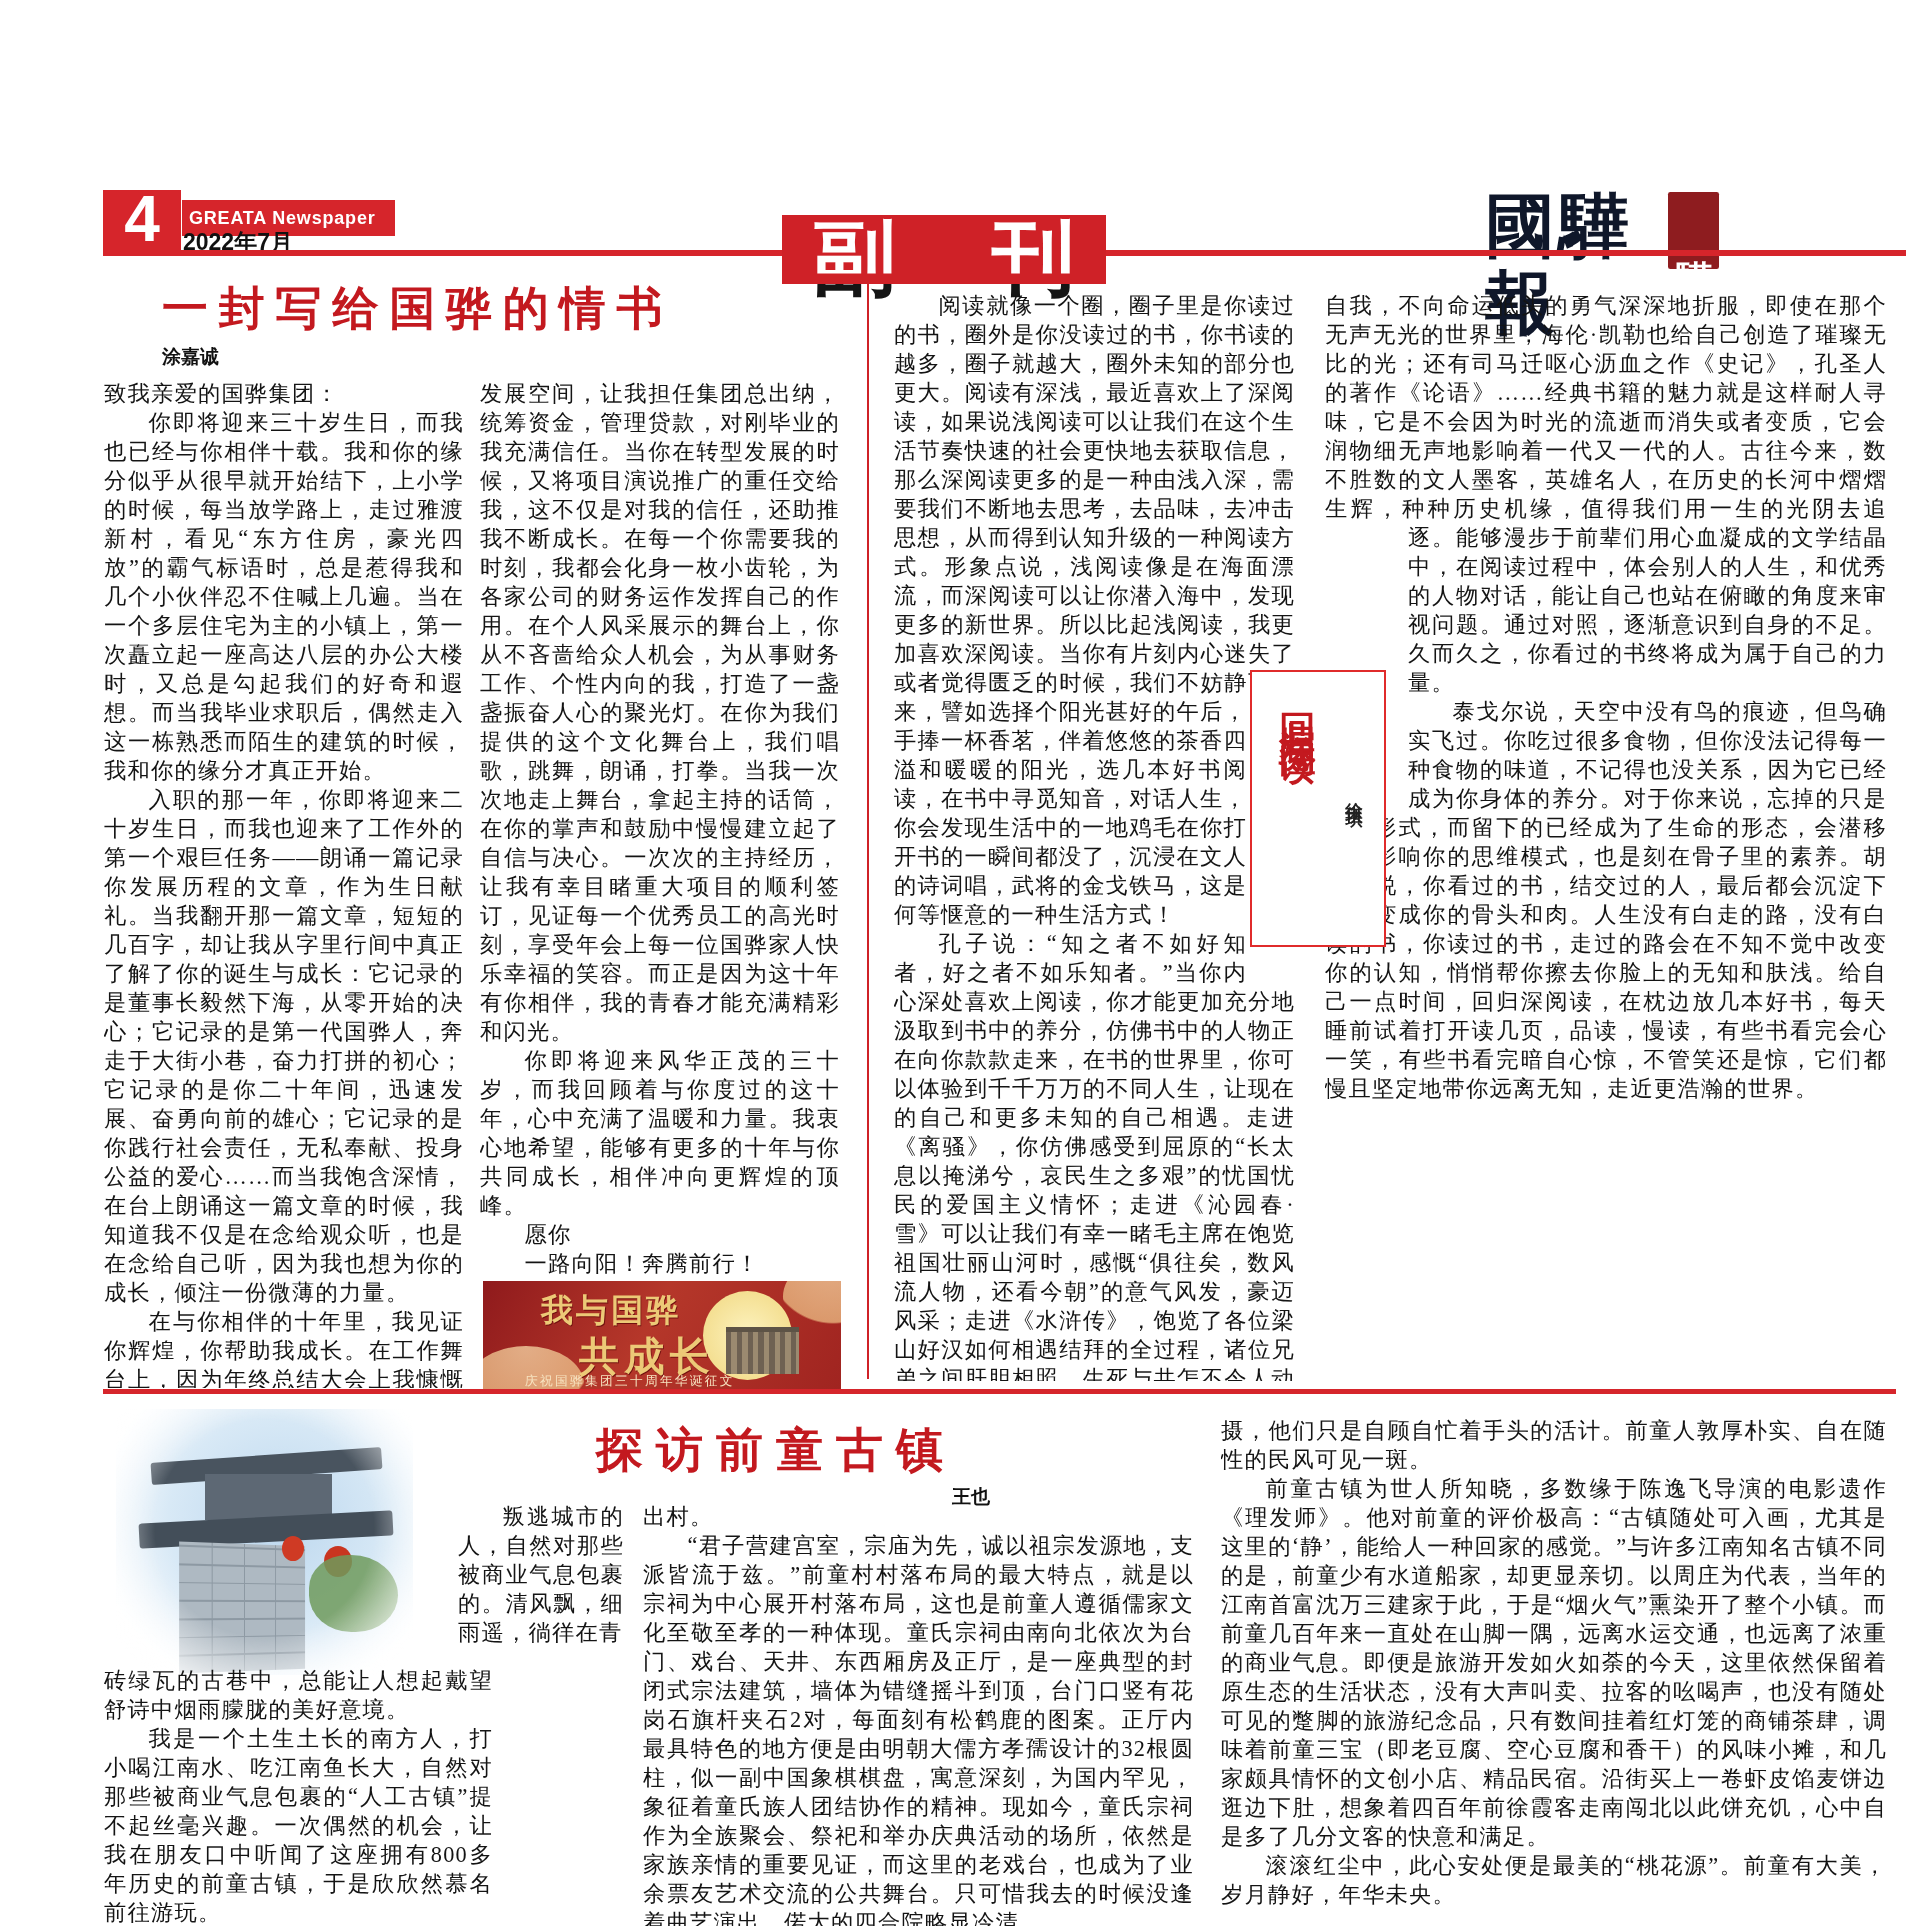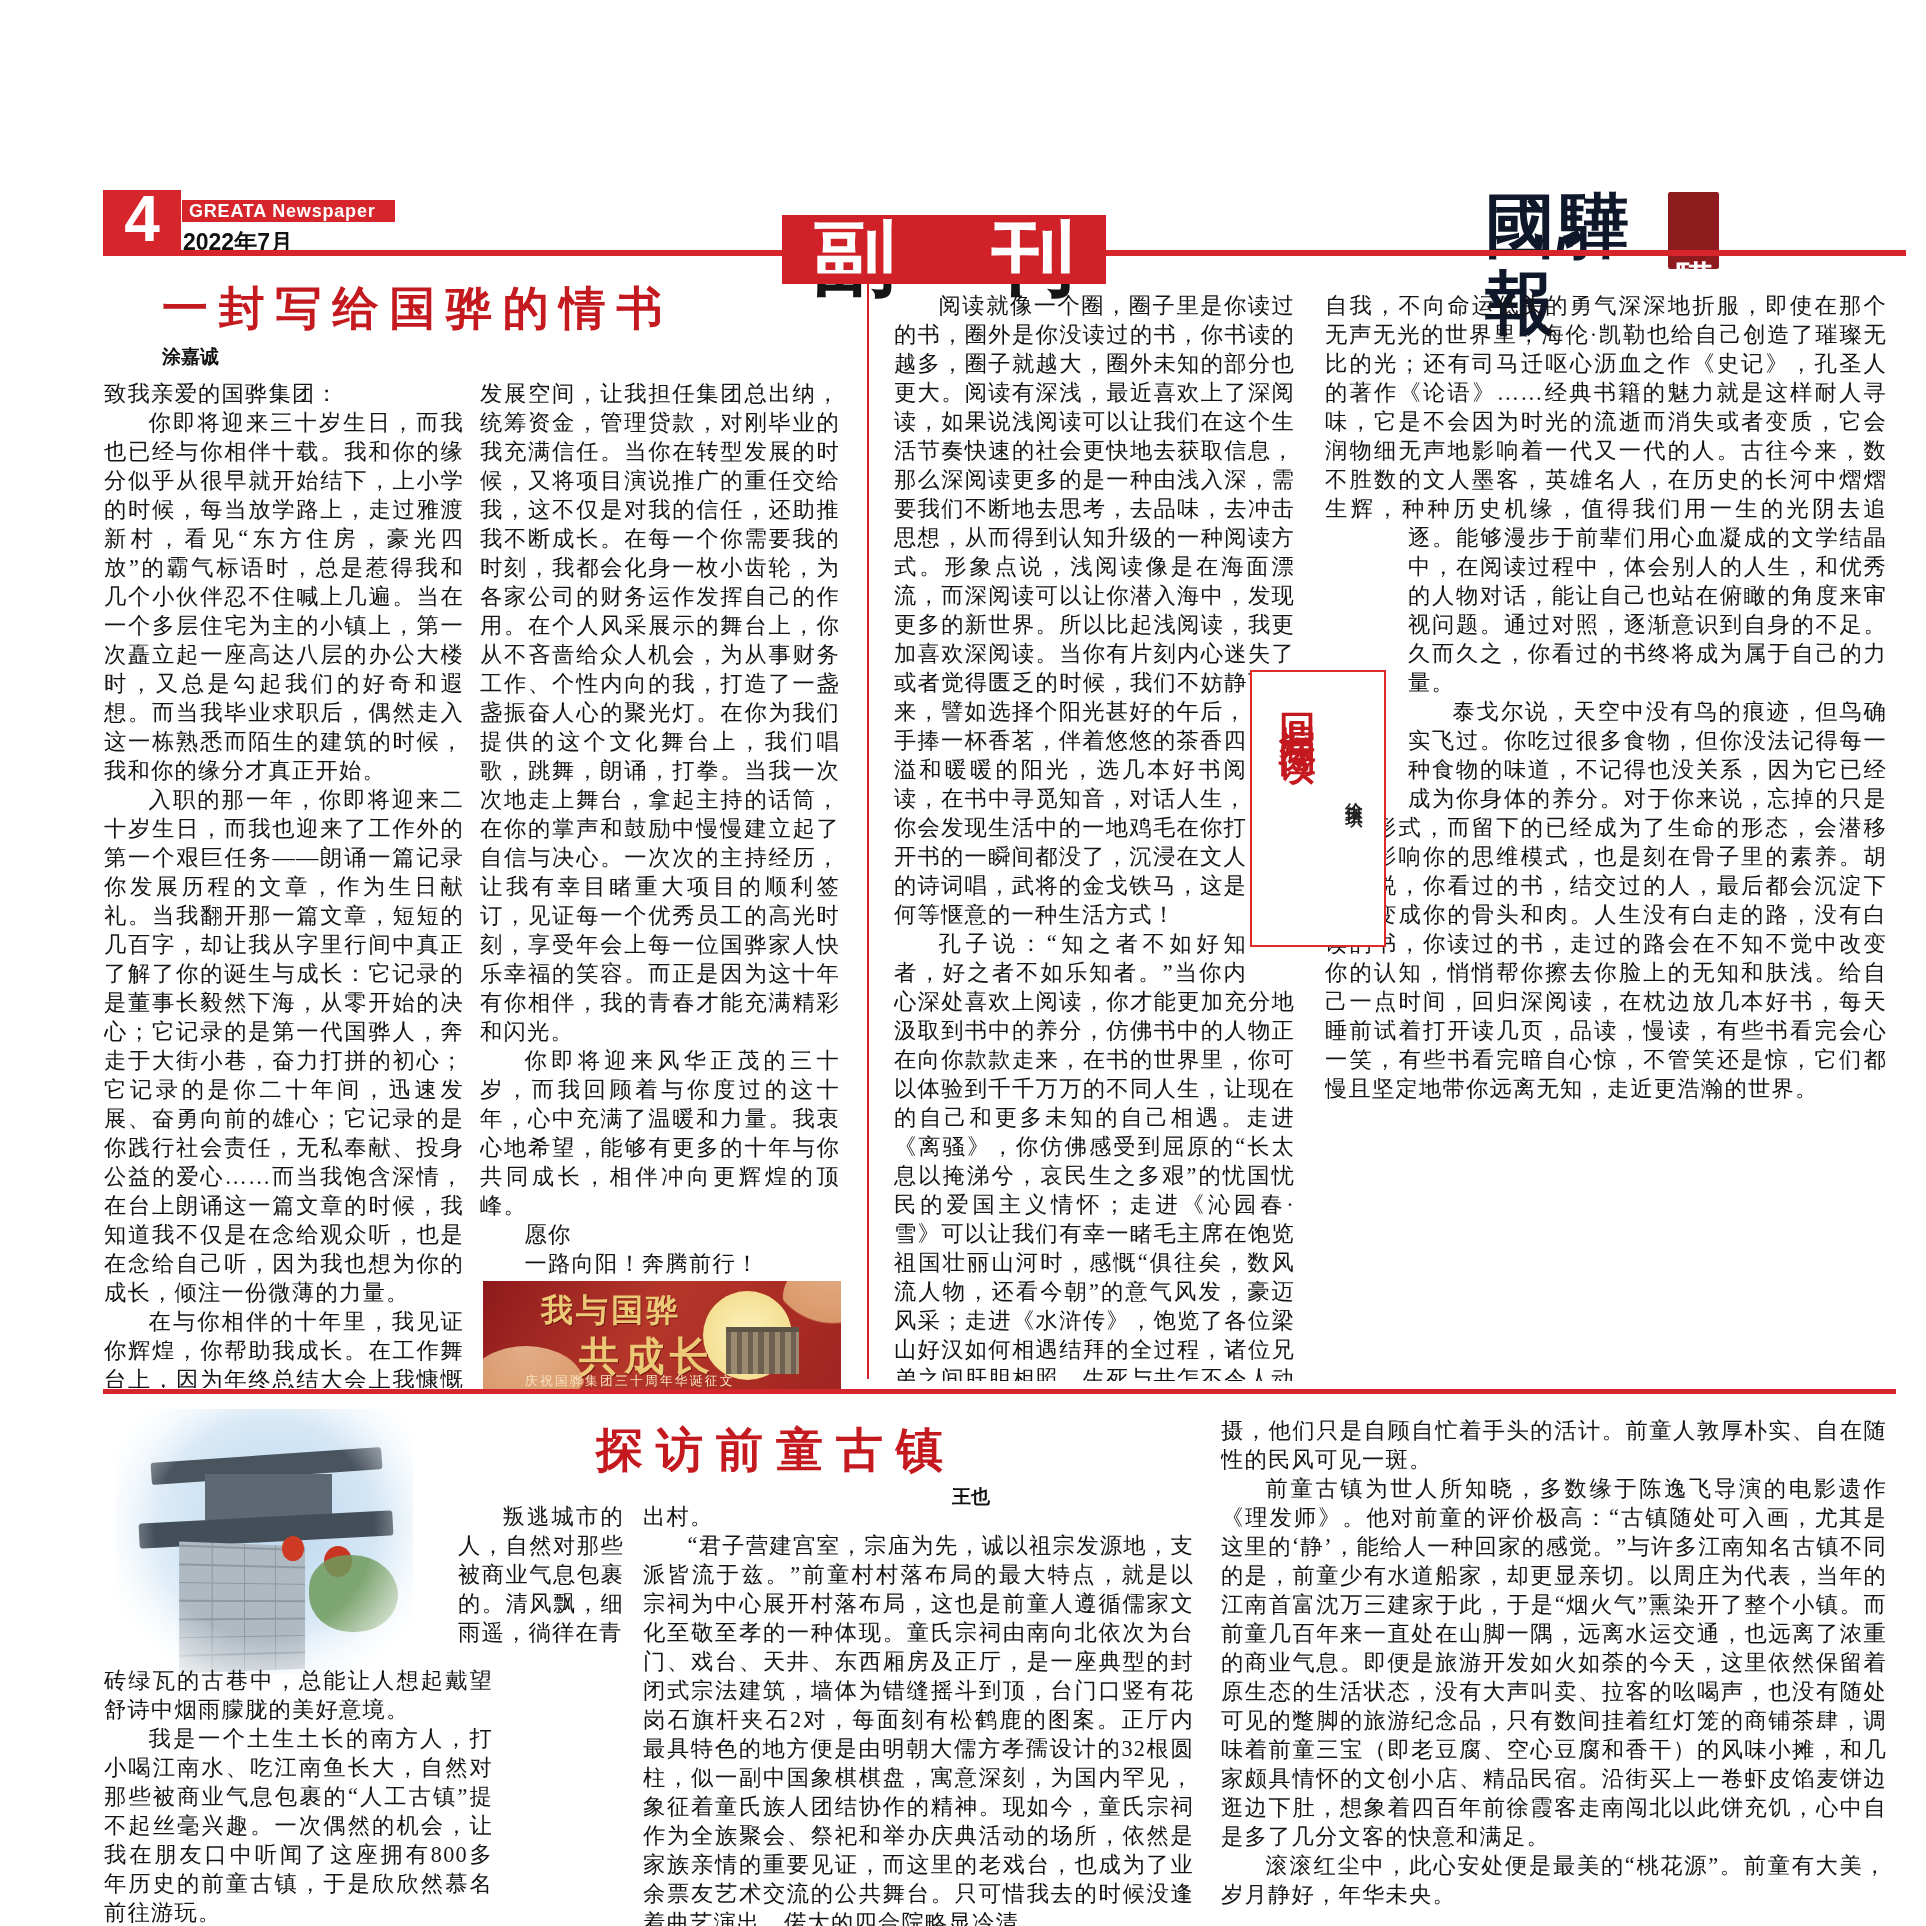--- a/index.html
+++ b/index.html
@@ -3,21 +3,21 @@
 <meta charset="utf-8">
 <style>
   html,body{margin:0;padding:0;background:#888;}
   #page{position:relative;width:1973px;height:2574px;background:#ffffff;overflow:hidden;
         font-family:"Liberation Serif","DejaVu Serif",serif;color:#141414;}
   .abs{position:absolute;}
   
   .pn-box{left:103px;top:190px;width:78px;height:61px;background:#d6252b;}
   .pn-box span{display:block;text-align:center;font-family:"Liberation Sans","DejaVu Sans",sans-serif;
         font-weight:bold;font-size:64px;line-height:58px;color:#fff;}
-  .mast-bar{left:182px;top:200px;width:213px;height:22px;background:#d6252b;display:flex;align-items:center;}
+  .mast-bar{left:182px;top:200px;width:213px;height:36px;background:#d6252b;display:flex;align-items:center;}
   .mast-bar span{color:#fff;font-family:"Liberation Sans","DejaVu Sans",sans-serif;font-size:18px;
         font-weight:bold;padding-left:7px;letter-spacing:0.8px;}
   .date{left:183px;top:227px;font-family:"Liberation Sans","DejaVu Sans",sans-serif;
         font-weight:bold;font-size:23px;color:#111;}
   .hrule{left:103px;top:250px;width:1803px;height:6.2px;background:#d6252b;}
   .srule{left:103px;top:1389px;width:1793px;height:5px;background:#d6252b;}
   .vdiv{left:867px;top:270px;width:1.9px;height:1109px;background:#cf2127;}
   
   .fukan-wrap{left:782px;top:215px;width:324px;height:127px;}
   .fukan-red{position:absolute;left:0;top:0;width:324px;height:69px;background:#cf2127;z-index:1;}

